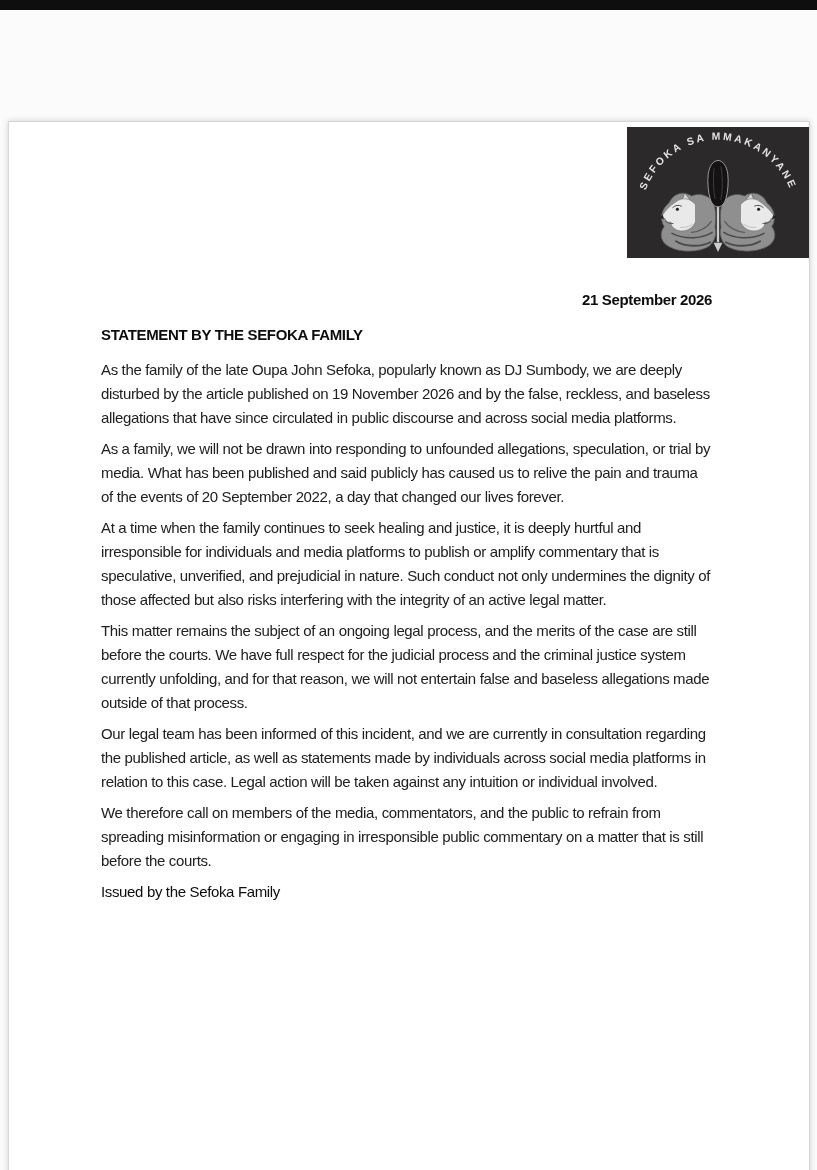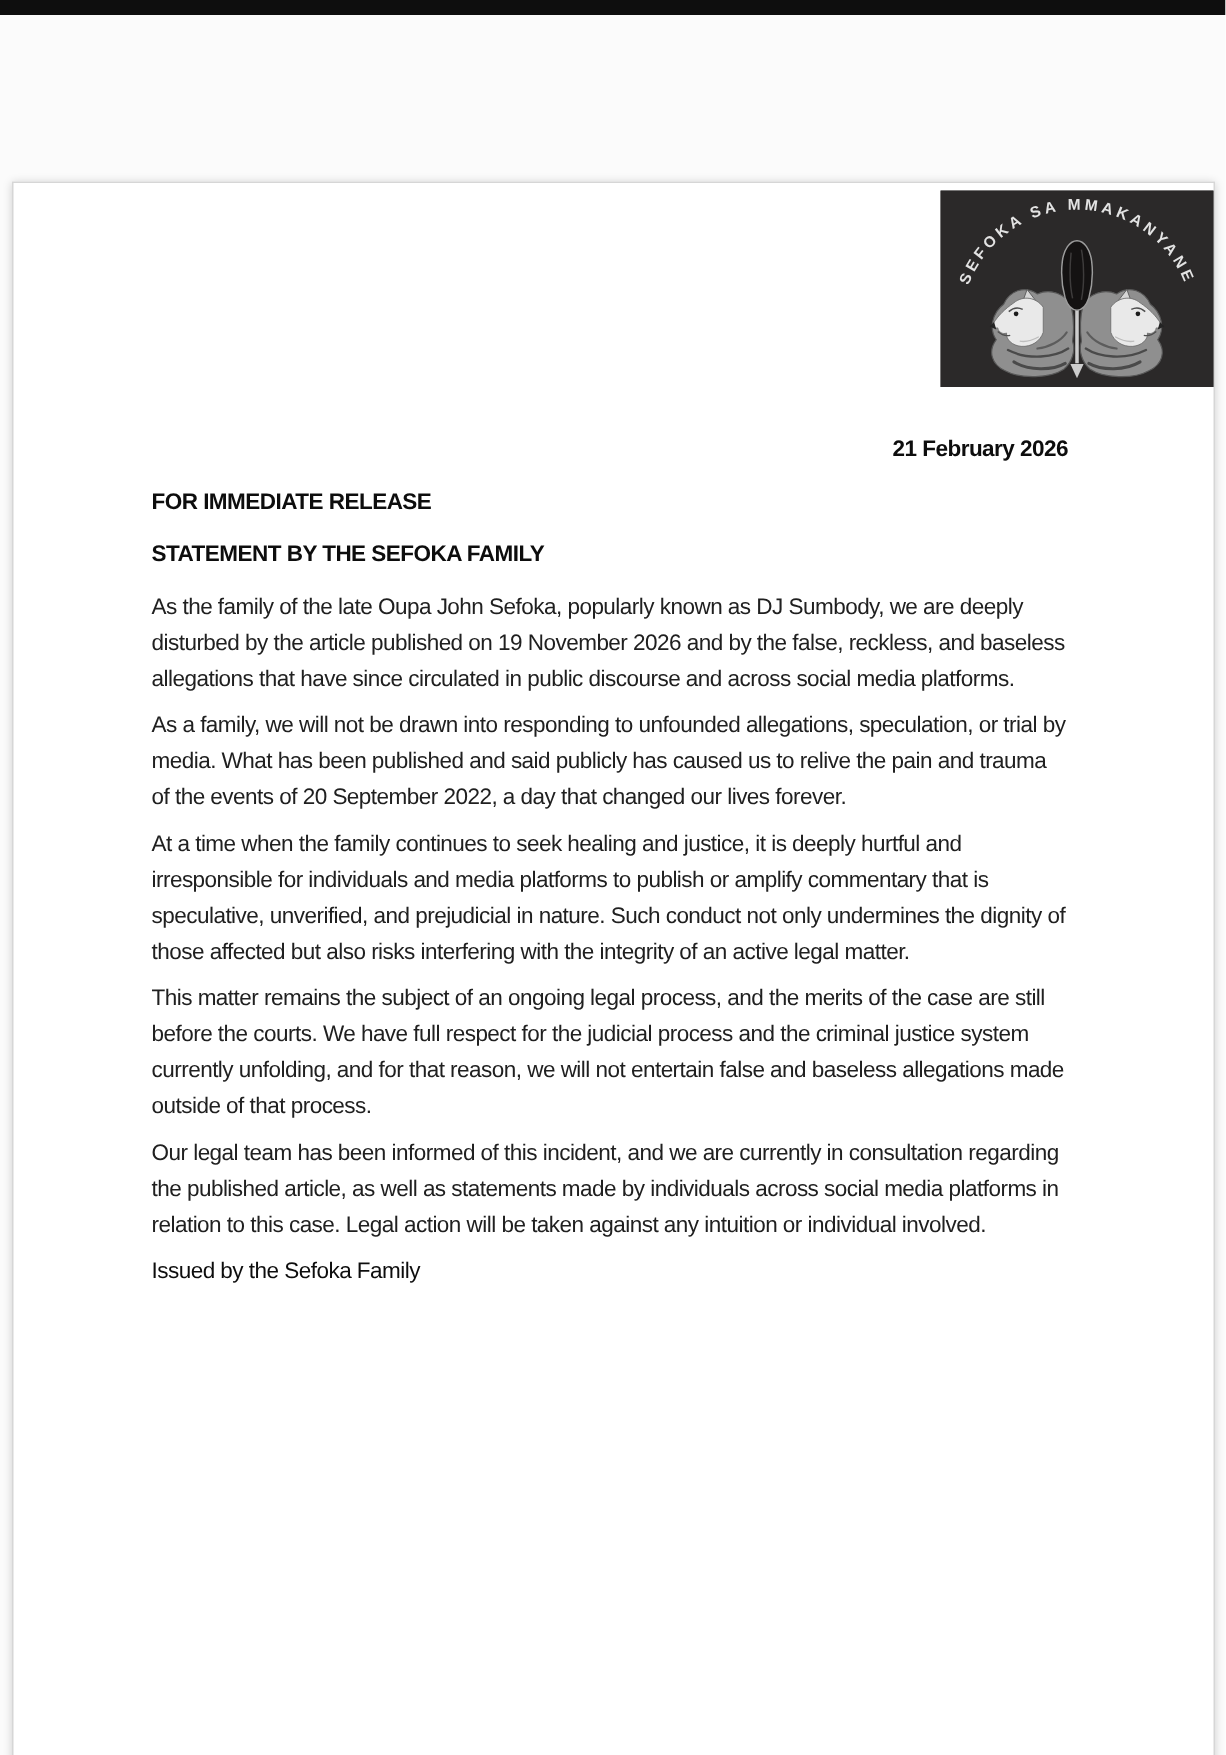--- a/index.html
+++ b/index.html
@@ -85,24 +85,24 @@
 
       <g>
         <path d="M93,34 C98,34 102,40 103,48 C104,56 103,66 101,73 C99,79 96,81 93,81 C90,81 87,79 85,73 C83,66 82,56 83,48 C84,40 88,34 93,34 Z" fill="#141212" stroke="#9c9c9c" stroke-width="1"></path>
         <path d="M89,42 C88,52 88,64 90,73" fill="none" stroke="#3e3c3c" stroke-width="1"></path>
         <path d="M96,40 C98,50 98,64 96,74" fill="none" stroke="#3e3c3c" stroke-width="1"></path>
       </g>
     </svg>
   </div>
 
   <div class="doc-body">
-    <p class="date">21 February 2026</p>
-    <p class="h">FOR IMMEDIATE RELEASE</p>
+    <p class="date">21 September 2026</p>
     <p class="h">STATEMENT BY THE SEFOKA FAMILY</p>
     <p class="para">As the family of the late Oupa John Sefoka, popularly known as DJ Sumbody, we are deeply disturbed by the article published on 19 November 2026 and by the false, reckless, and baseless allegations that have since circulated in public discourse and across social media platforms.</p>
     <p class="para">As a family, we will not be drawn into responding to unfounded allegations, speculation, or trial by media. What has been published and said publicly has caused us to relive the pain and trauma of the events of 20 September 2022, a day that changed our lives forever.</p>
     <p class="para">At a time when the family continues to seek healing and justice, it is deeply hurtful and irresponsible for individuals and media platforms to publish or amplify commentary that is speculative, unverified, and prejudicial in nature. Such conduct not only undermines the dignity of those affected but also risks interfering with the integrity of an active legal matter.</p>
     <p class="para">This matter remains the subject of an ongoing legal process, and the merits of the case are still before the courts. We have full respect for the judicial process and the criminal justice system currently unfolding, and for that reason, we will not entertain false and baseless allegations made outside of that process.</p>
     <p class="para">Our legal team has been informed of this incident, and we are currently in consultation regarding the published article, as well as statements made by individuals across social media platforms in relation to this case. Legal action will be taken against any intuition or individual involved.</p>
+    <p class="para">We therefore call on members of the media, commentators, and the public to refrain from spreading misinformation or engaging in irresponsible public commentary on a matter that is still before the courts.</p>
     <p class="signoff">Issued by the Sefoka Family</p>
   </div>
 
 </div>
 
 </body></html>

